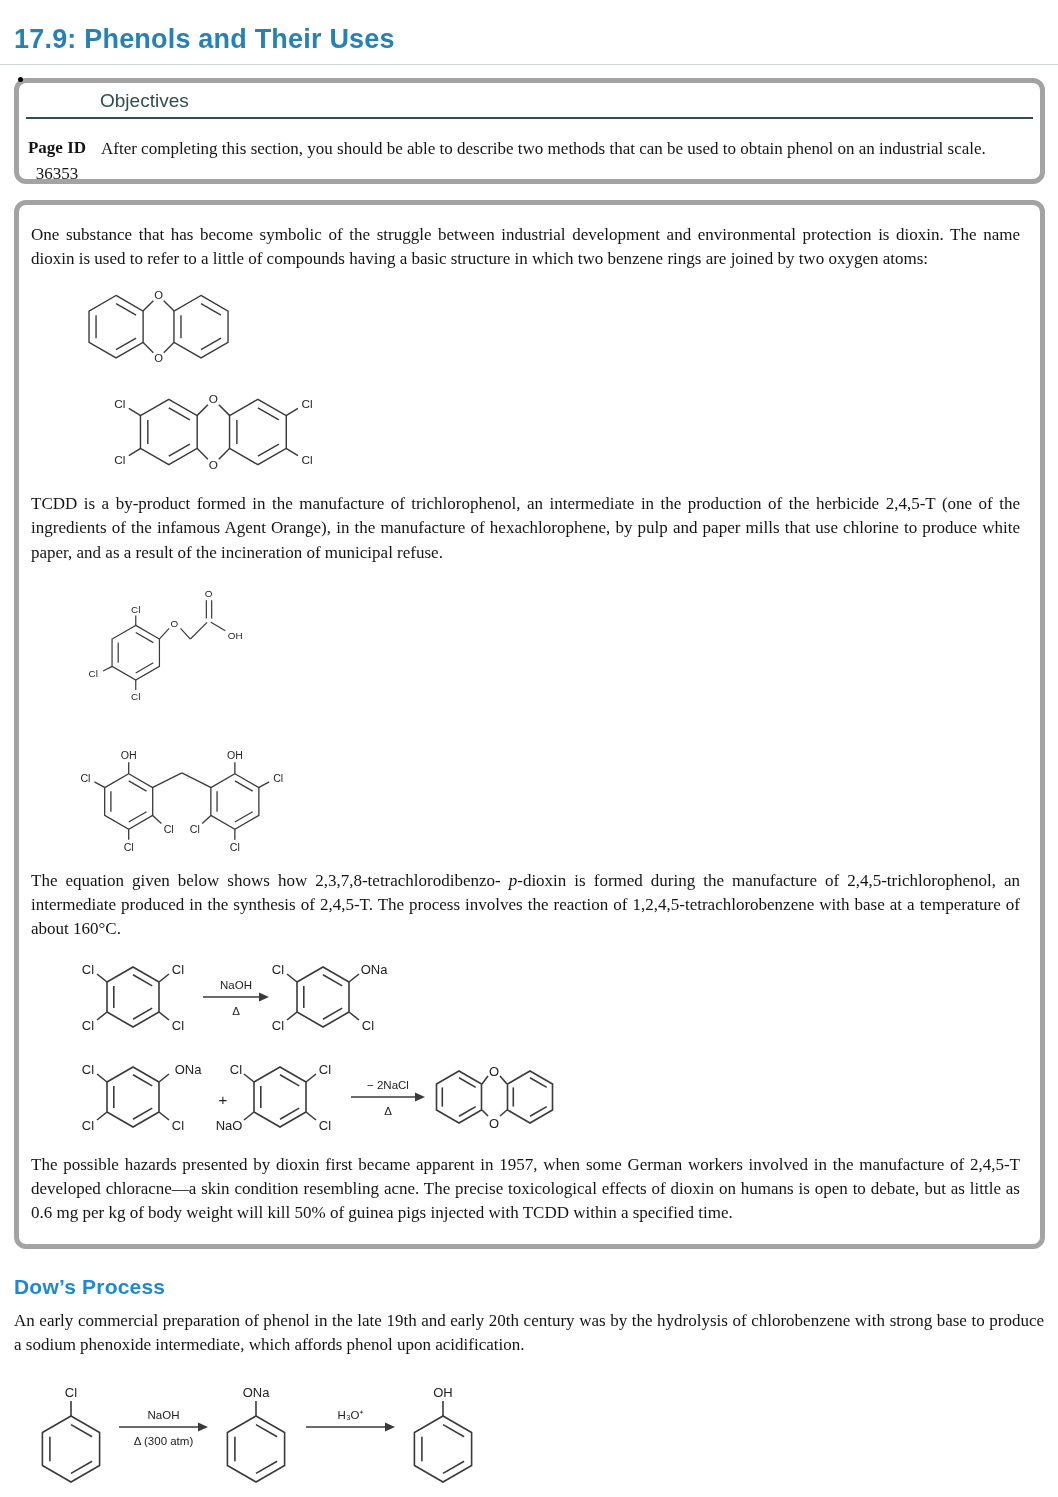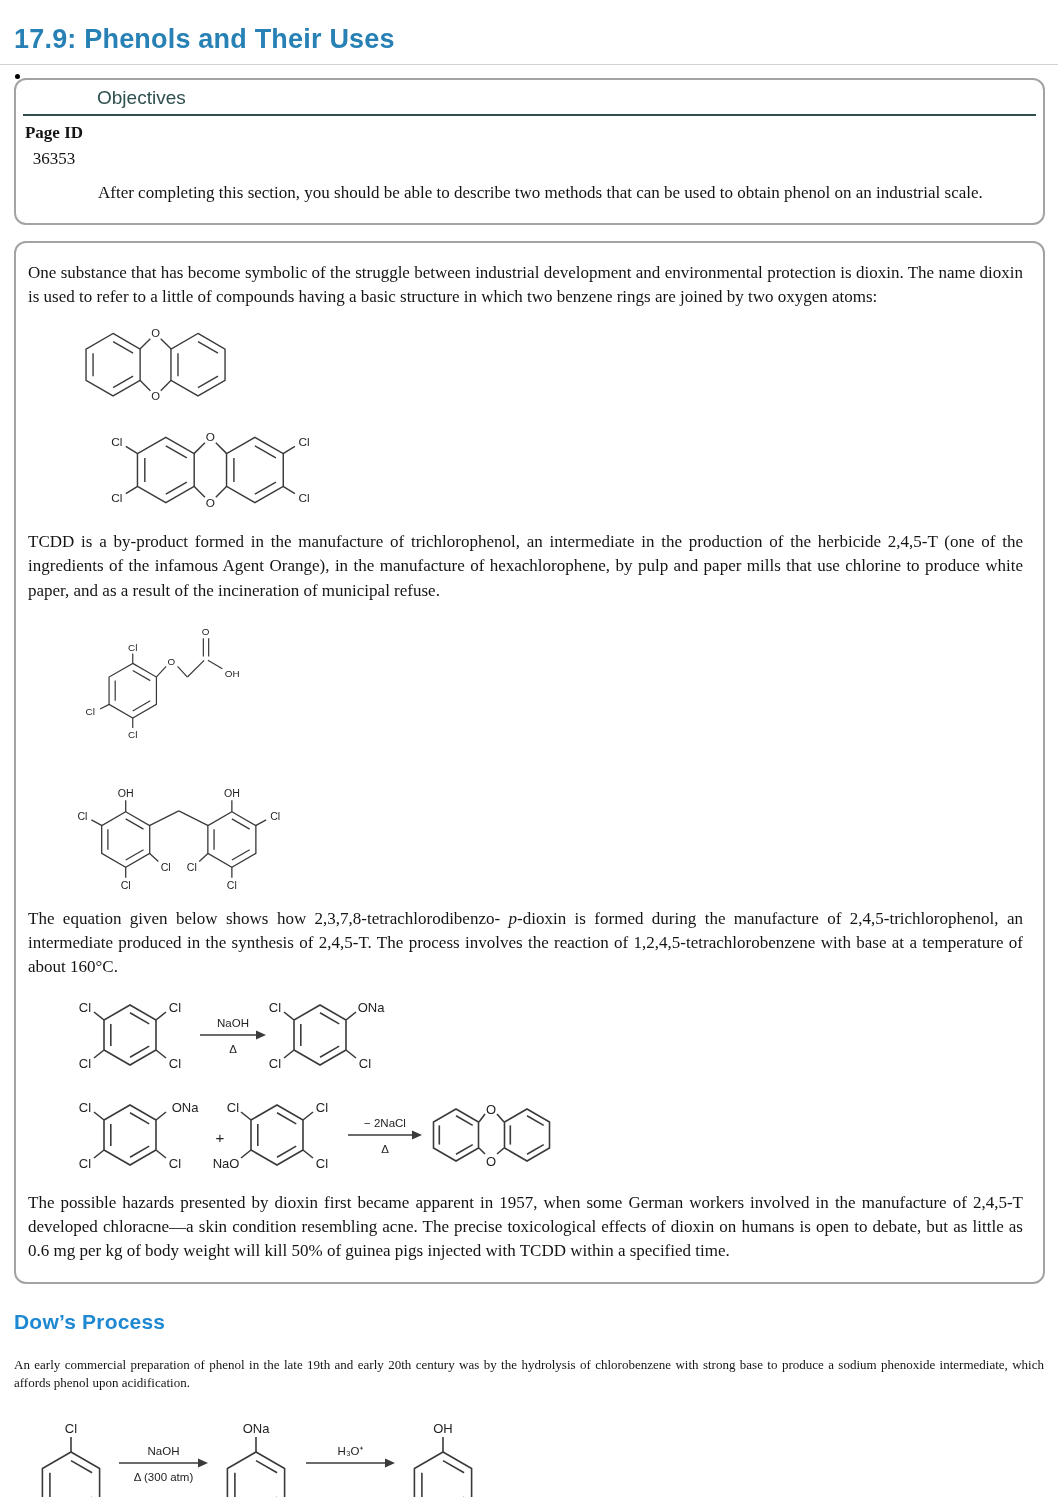--- a/index.html
+++ b/index.html
@@ -18,71 +18,71 @@
     letter-spacing:0.2px;
   }
   .title-rule {
     border:none;
     border-top:1px solid #cdd3d6;
     margin:0 0 13px 0;
   }
   .admonition {
     position:relative;
     margin:0 13px 16px 14px;
-    border:2px solid #a3a3a3;
+    border:5px solid #a3a3a3;
     border-radius:12px;
     padding-bottom:6px;
     background:#fff;
   }
   .adm-header {
     font-family:"Liberation Sans", sans-serif;
     font-size:19px;
     font-weight:500;
     color:#2f4f4f;
     margin:0 7px;
     padding:7px 4px 5px 8px;
     border-bottom:2px solid #2f4f4f;
   }
   .objectives .adm-header { padding-left:74px; }
   .adm-body {
     padding:10px 16px 4px 12px;
     font-size:17px;
     line-height:1.42;
     text-align:justify;
   }
-  .objectives .adm-body { margin-left:70px;margin-top:47px; }
+  .objectives .adm-body { margin-left:70px; }
   .corner-dot {
     position:absolute; left:-1px; top:-6px;
     width:5px; height:5px; background:#000; border-radius:50%;
   }
   .pageid {
-    position:absolute; left:-10px; top:40px; width:96px;
+    position:absolute; left:-10px; top:52px; width:96px;
     text-align:center; font-size:17px; line-height:1.5;
     background:transparent;
   }
   .pageid-label { font-weight:bold; display:block; }
   .pageid-value { display:block; }
   .para {
     margin:0 14px 10px 14px;
-    font-size:13px;
+    font-size:17px;
     line-height:1.42;
     text-align:justify;
   }
   .adm-para {
     margin:8px 4px 8px 0;
     font-size:17px;
     line-height:1.42;
     text-align:justify;
   }
   .section-heading {
     font-family:"Liberation Sans", sans-serif;
     font-size:21px;
     font-weight:600;
     color:#1e88d2;
-    margin:26px 0 22px 14px;
+    margin:26px 0 10px 14px;
     letter-spacing:0.2px;
   }
   svg.structure { display:block; }
   .s-dioxin { margin:4px 0 6px 40px; }
   .s-tcdd   { margin:4px 0 6px 36px; }
   .s-t245   { margin:6px 0 2px 44px; }
   .s-hex    { margin:2px 0 8px 34px; }
   .s-scheme1{ margin:6px 0 2px 24px; }
   .s-scheme2{ margin:4px 0 6px 24px; }
   .s-dow    { margin:10px 0 6px 16px; }

